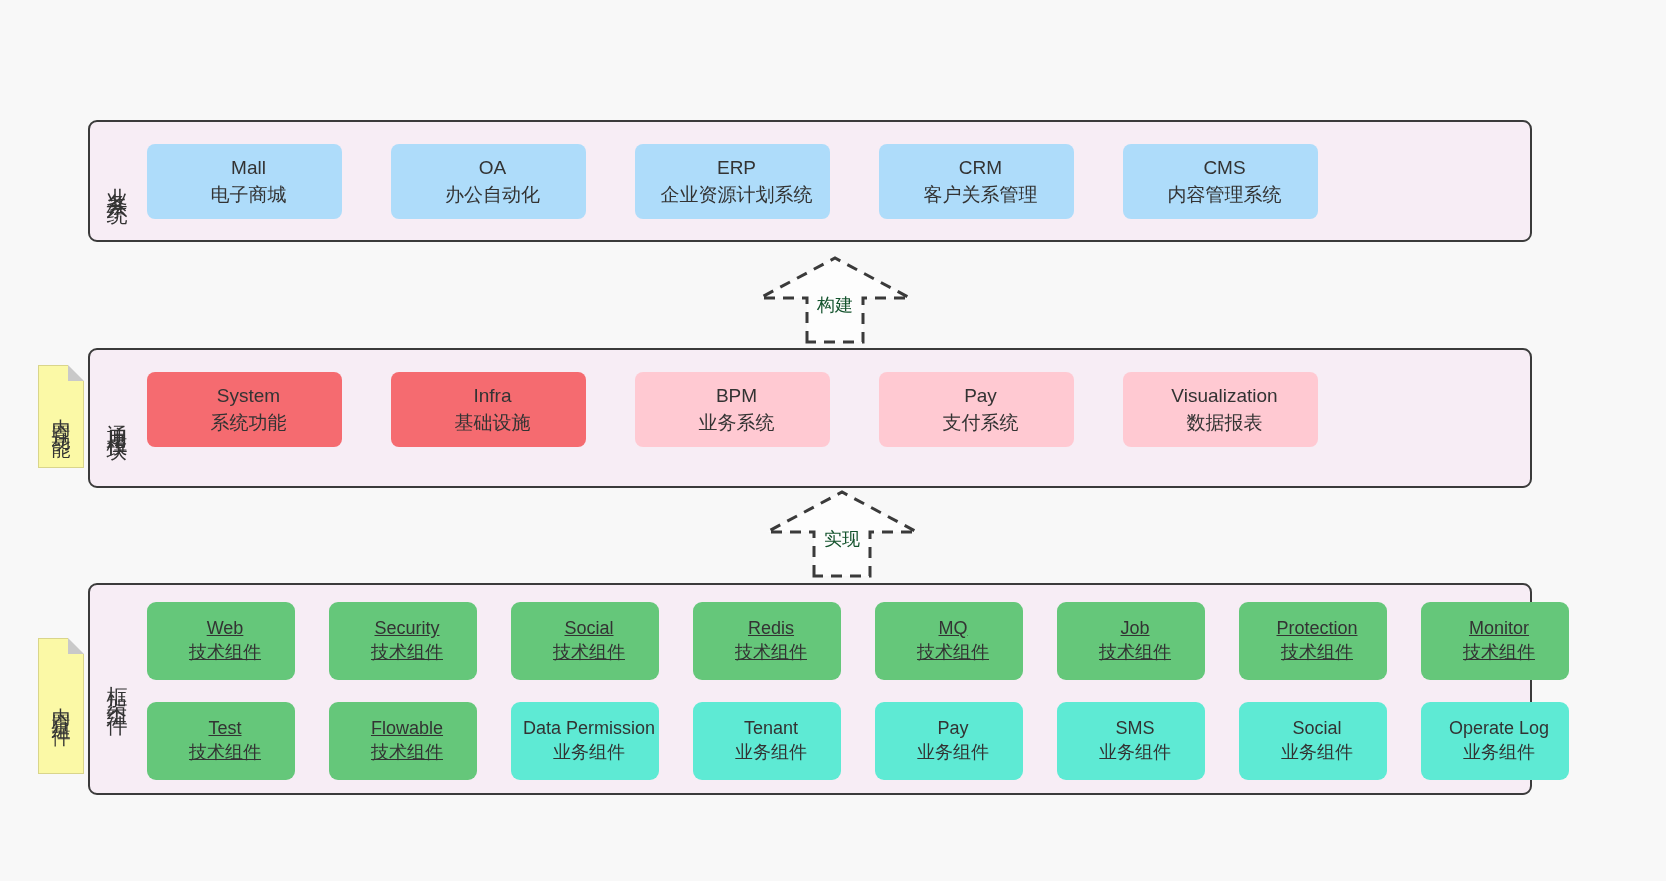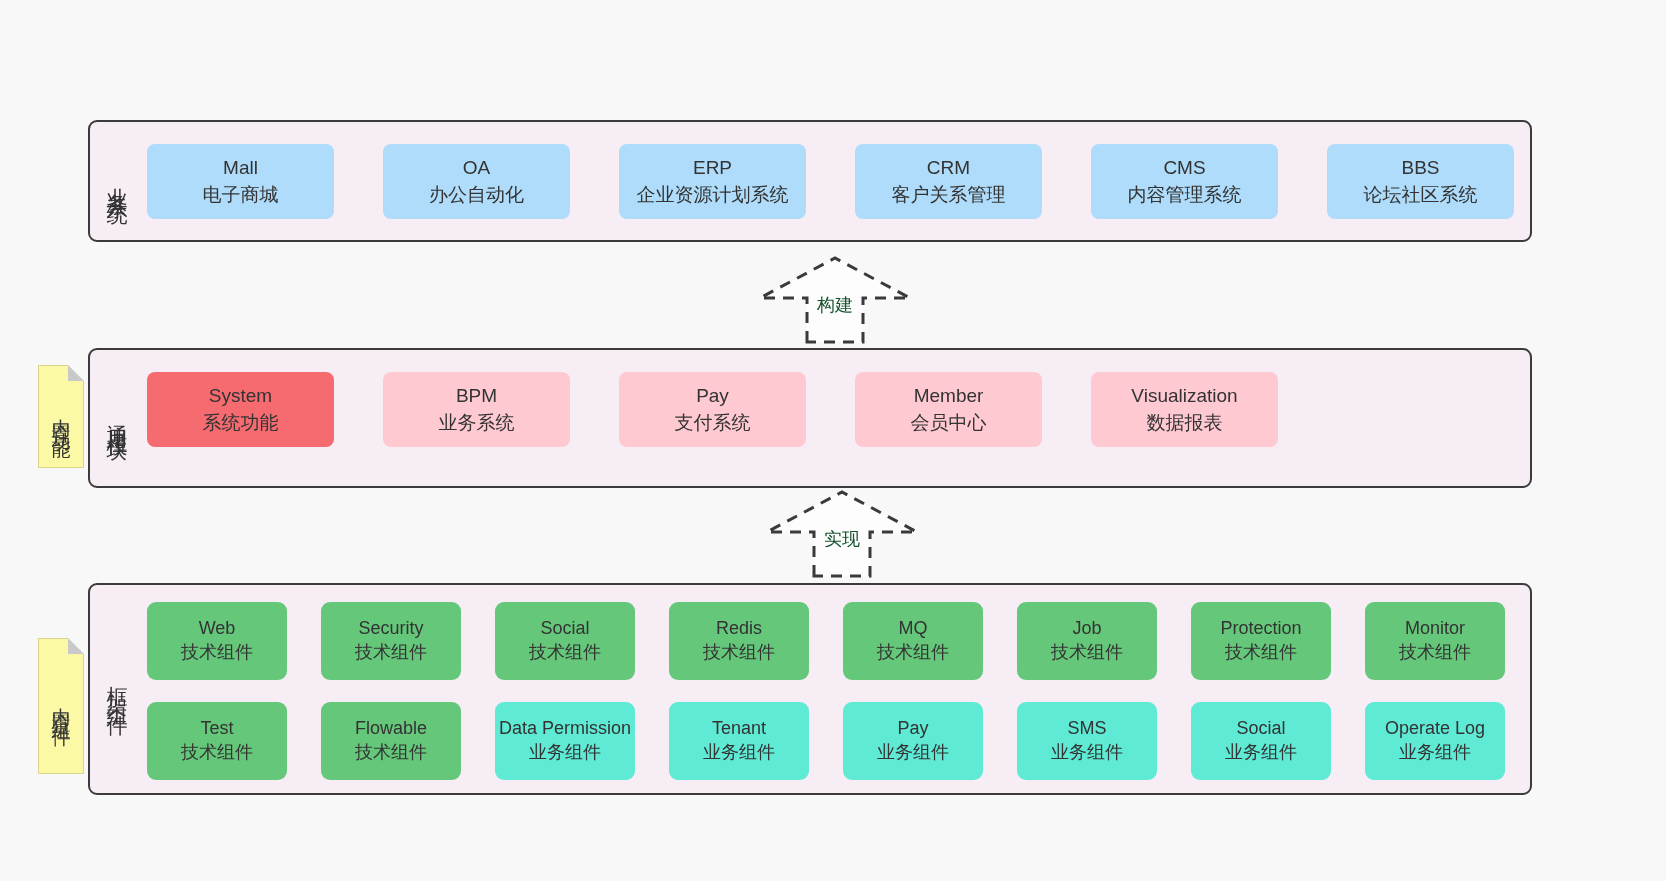--- a/index.html
+++ b/index.html
@@ -54,26 +54,27 @@
     height: 75px;
     border-radius: 8px;
     display: flex;
     flex-direction: column;
     align-items: center;
     justify-content: center;
     text-align: center;
     font-size: 19px;
     line-height: 1.42;
     color: #333;
+    padding-left: 8px;
   }
   .box.small { width: 140px; height: 78px; font-size: 18px; line-height: 1.32; border-radius: 9px; }
   .box.blue       { background: #aedcfa; }
   .box.red        { background: #f56b70; }
   .box.pink       { background: #ffc9d2; }
-  .box.green      { background: #65c77a; }
+  .box.green      { background: #65c77a; text-decoration: underline; }
   .box.lightgreen { background: #5eead4; }
   .box-title, .box-subtitle { display: block; max-width: 95%; }
 
   .sticky {
     position: absolute;
     left: 38px;
     width: 46px;
     background: #fbf9a6;
     border: 1px solid #d9d58b;
     box-sizing: border-box;
@@ -143,24 +144,20 @@
         <span class="box-subtitle">企业资源计划系统</span>
       </div>
       <div class="box blue">
         <span class="box-title">CRM</span>
         <span class="box-subtitle">客户关系管理</span>
       </div>
       <div class="box blue">
         <span class="box-title">CMS</span>
         <span class="box-subtitle">内容管理系统</span>
       </div>
-      <div class="box blue">
-        <span class="box-title">BBS</span>
-        <span class="box-subtitle">论坛社区系统</span>
-      </div>
     </div>
   </section>
 
   <div class="arrow" id="arrow-build">
     <svg width="160" height="90" viewBox="0 0 160 90">
       <path d="M52,87 L52,43 L5,43 L80,3 L155,43 L108,43 L108,87 Z"></path>
     </svg>
     <div class="arrow-label">构建</div>
   </div>
 
@@ -168,31 +165,31 @@
     <span class="fold"></span>
     <span class="sticky-text">内置功能</span>
   </div>
   <section class="layer" id="layer-modules">
     <div class="layer-label">通用模块</div>
     <div class="box-row">
       <div class="box red">
         <span class="box-title">System</span>
         <span class="box-subtitle">系统功能</span>
       </div>
+      <div class="box red">
+        <span class="box-title">Infra</span>
+        <span class="box-subtitle">基础设施</span>
+      </div>
       <div class="box pink">
         <span class="box-title">BPM</span>
         <span class="box-subtitle">业务系统</span>
       </div>
       <div class="box pink">
         <span class="box-title">Pay</span>
         <span class="box-subtitle">支付系统</span>
-      </div>
-      <div class="box pink">
-        <span class="box-title">Member</span>
-        <span class="box-subtitle">会员中心</span>
       </div>
       <div class="box pink">
         <span class="box-title">Visualization</span>
         <span class="box-subtitle">数据报表</span>
       </div>
     </div>
   </section>
 
   <div class="arrow" id="arrow-implement">
     <svg width="160" height="90" viewBox="0 0 160 90">

